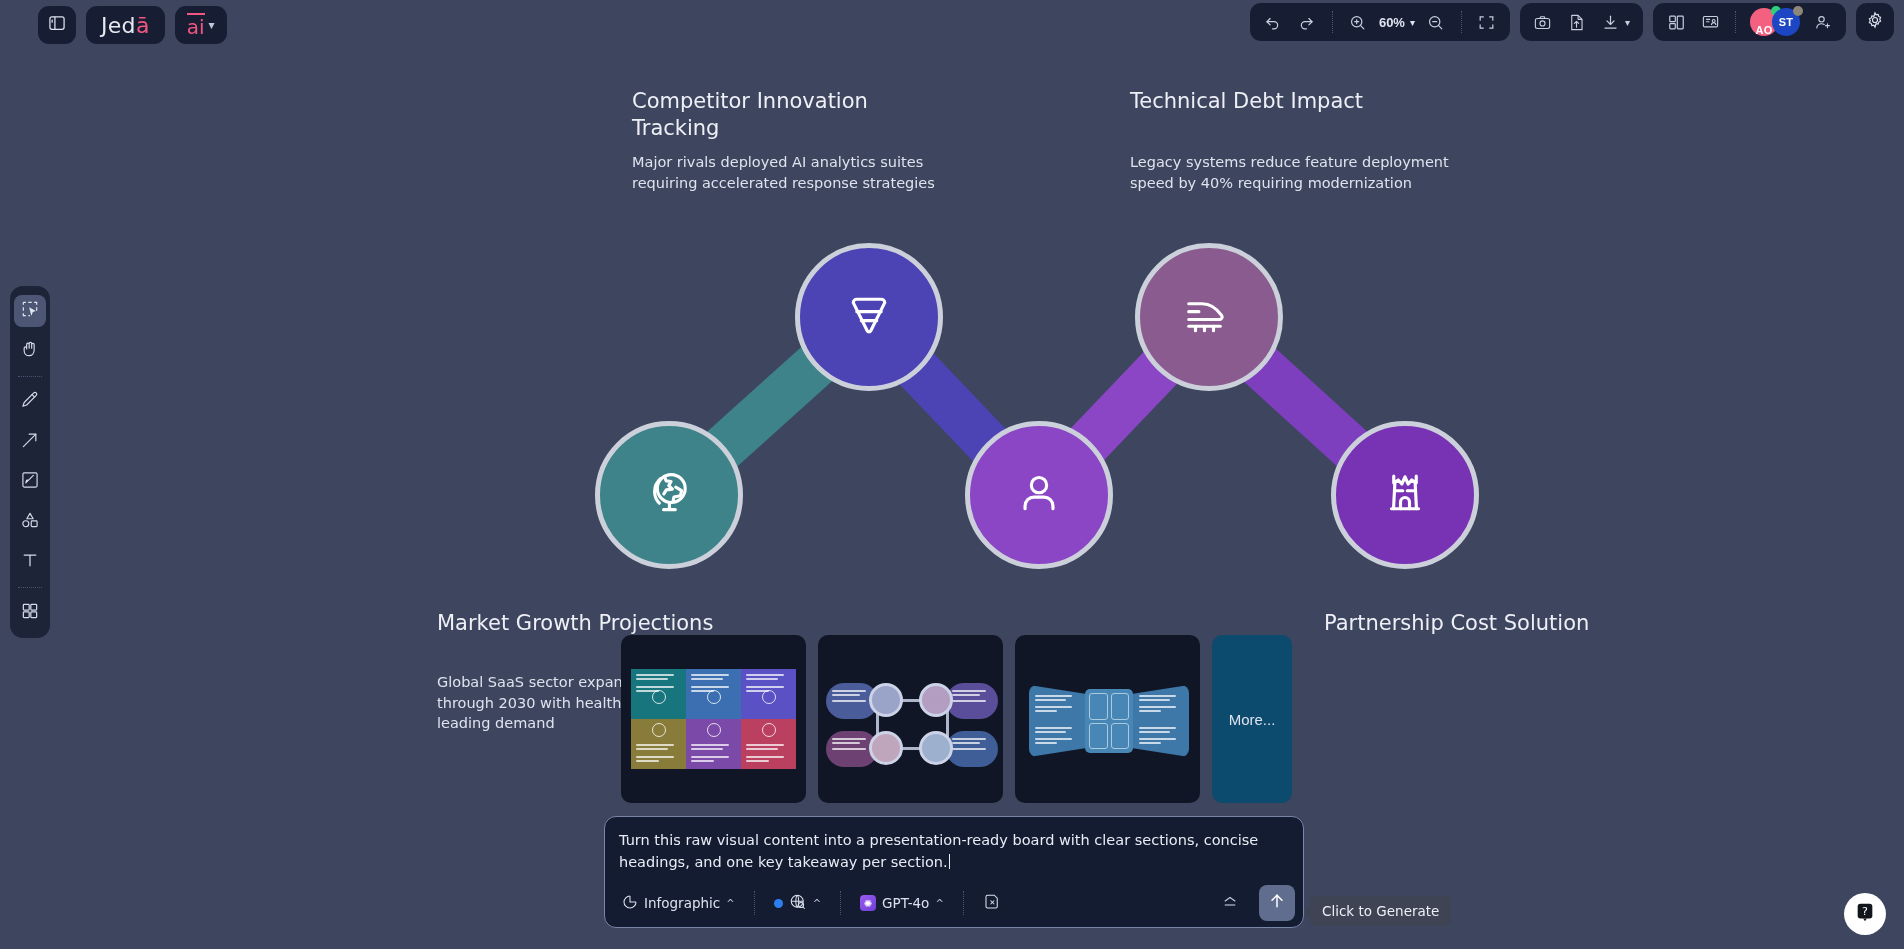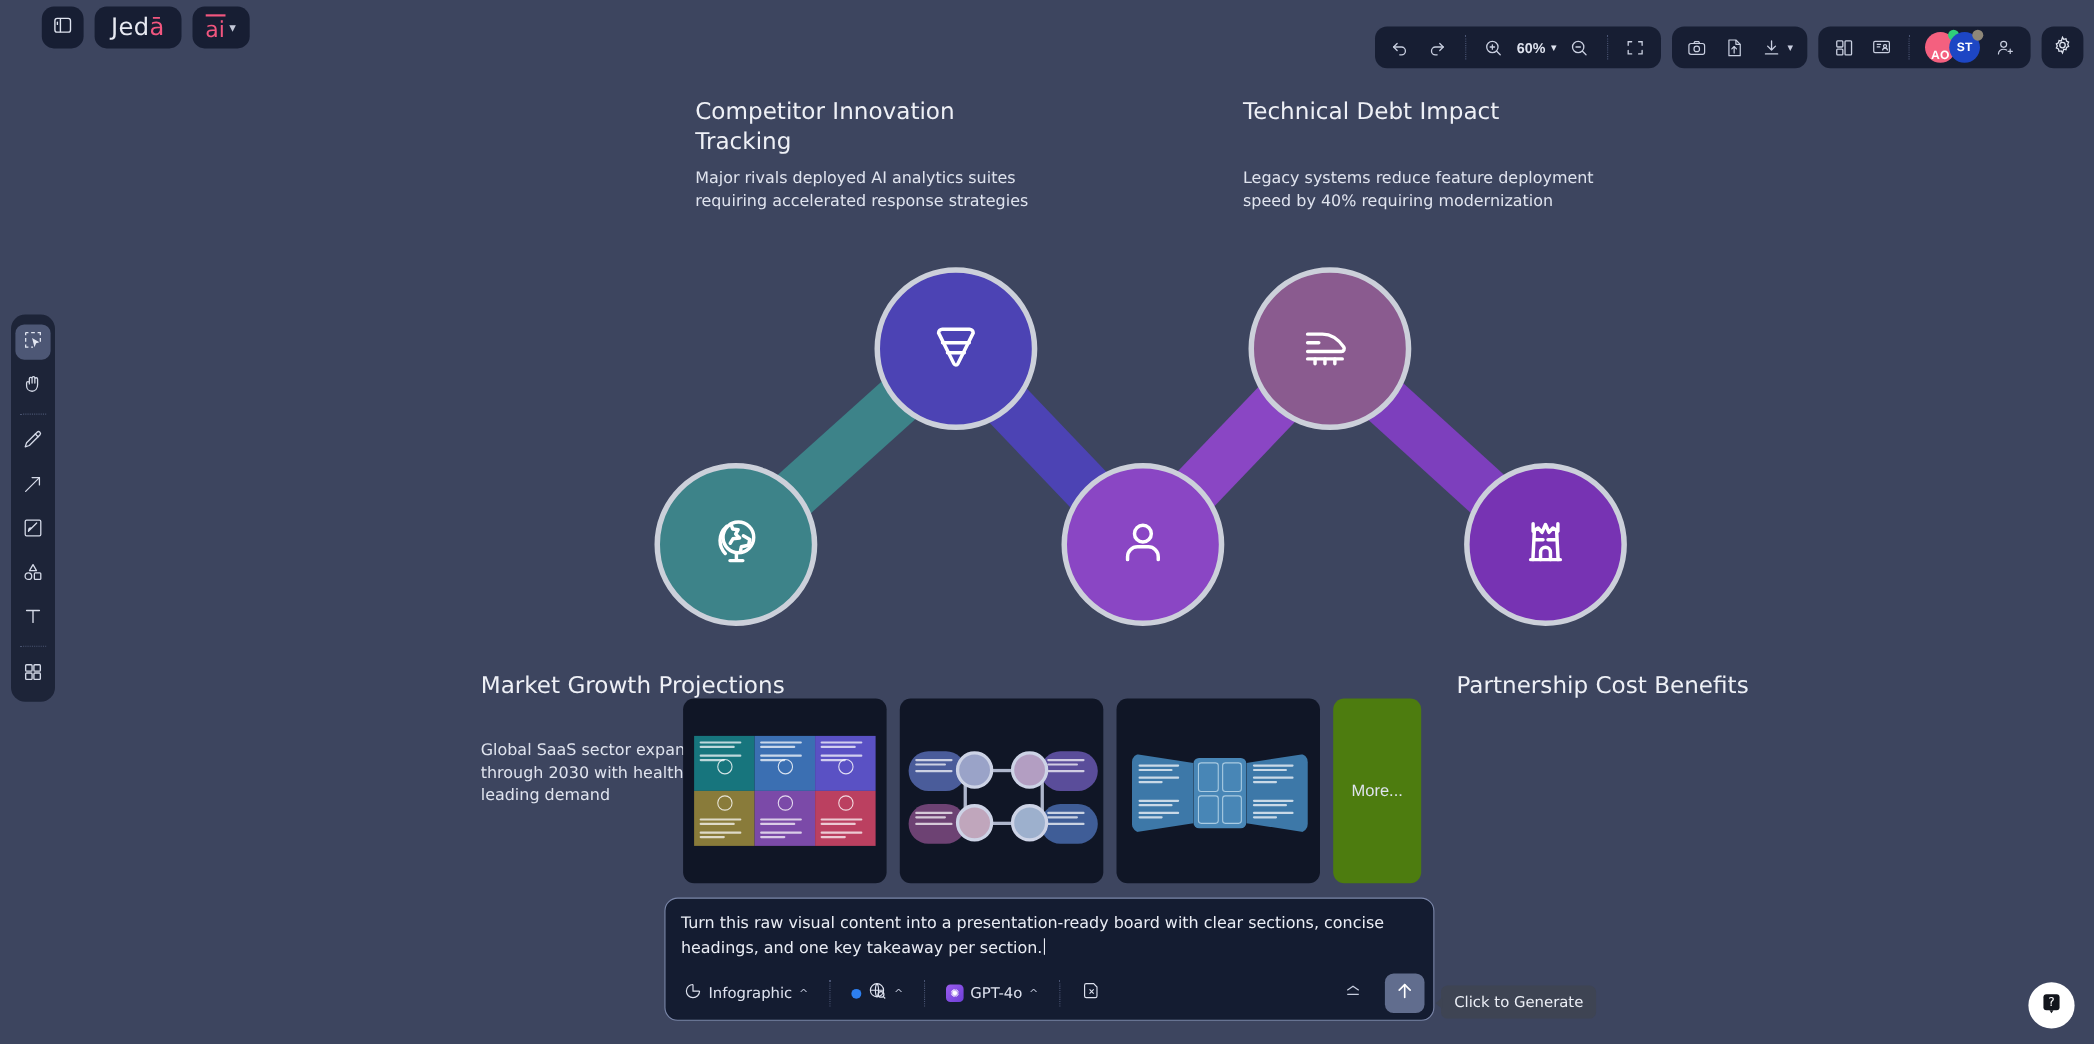--- a/index.html
+++ b/index.html
@@ -20,21 +20,21 @@
   .pill {
     background: #171e33; border-radius: 11px; height: 38px;
     display: flex; align-items: center; justify-content: center;
   }
   .icon-pill { width: 38px; }
   .logo-pill { padding: 0 15px; font-size: 22px; letter-spacing: .3px; color: #e8eaf2; font-family: "DejaVu Sans", sans-serif;}
   .logo-pill .accent { color: #f2567f; }
   .ai-pill { padding: 0 12px; font-size: 20px; color: #f2567f; display:flex; align-items:center; gap:4px; font-family:"DejaVu Sans",sans-serif;}
   .ai-pill .chev { color: #c3c8d8; font-size: 12px; }
 
-  .tb-right { position: absolute; right: 10px; top: 24px; display: flex; align-items: center; gap: 10px; }
+  .tb-right { position: absolute; right: 10px; top: 3px; display: flex; align-items: center; gap: 10px; }
   .group {
     background: #171e33; border-radius: 11px; height: 38px;
     display: flex; align-items: center; padding: 0 8px; gap: 4px;
   }
   .tbtn {
     height: 30px; min-width: 30px; border-radius: 7px;
     display: flex; align-items: center; justify-content: center;
     color: #c9cfe0; cursor: pointer; padding: 0 5px;
   }
   .zoomval { font-size: 13px; font-weight: bold; color: #dfe3ef; padding: 0 2px; }
@@ -82,21 +82,21 @@
   .node svg { width: 54px; height: 54px; }
 
   
   .thumbs { position: absolute; left: 621px; top: 635px; display: flex; gap: 12px; z-index: 12; }
   .thumb {
     width: 185px; height: 168px; background: #101626; border-radius: 10px;
     overflow: hidden; position: relative; cursor: pointer;
   }
   .thumb.more {
     width: 80px; display: flex; align-items: center; justify-content: center;
-    color: #dfe3ee; font-size: 15px; background: #4d7c0f;
+    color: #dfe3ee; font-size: 15px; background: #0c4a6e;
   }
   .t-grid { position:absolute; left:10px; top:34px; width:165px; height:100px; display:grid; grid-template-columns:repeat(3,1fr); grid-template-rows:1fr 1fr; }
   .t-cell { position: relative; }
   .t-lines { position:absolute; left:5px; right:5px; top:5px; }
   .t-l { height:2px; background: rgba(255,255,255,.72); margin-bottom:2px; border-radius:1px; }
   .t-l.w70 { width:70%; } .t-l.w85{width:85%;} .t-l.w50{width:50%;}
   .t-ic { position:absolute; left:50%; top:55%; transform:translate(-50%,-50%); width:14px;height:14px;border:1.5px solid rgba(255,255,255,.8); border-radius:50%; }
 
   .t2 { position:absolute; inset:0; }
   .t2-pill { position:absolute; height:36px; border-radius:18px; }
@@ -223,21 +223,21 @@
       </svg>
     </span>
   </div>
 
   <div class="txt-h" style="left:437px; top:610px; width:330px;">Market Growth Projections</div>
   <div class="txt-b" style="left:437px; top:672px; width:220px;">Global SaaS sector expand
 through 2030 with healthc
 leading demand</div>
 
 
-  <div class="txt-h" style="left:1324px; top:610px; width:340px;">Partnership Cost Benefits</div>
+  <div class="txt-h" style="left:1324px; top:610px; width:340px;">Partnership Cost Solution</div>
 </div>
 
 <div class="thumbs">
 
   <div class="thumb">
     <div class="t-grid">
       <div class="t-cell" style="background:#17757d">
           <div class="t-lines">
             <div class="t-l w85"></div>
             <div class="t-l w70"></div>

